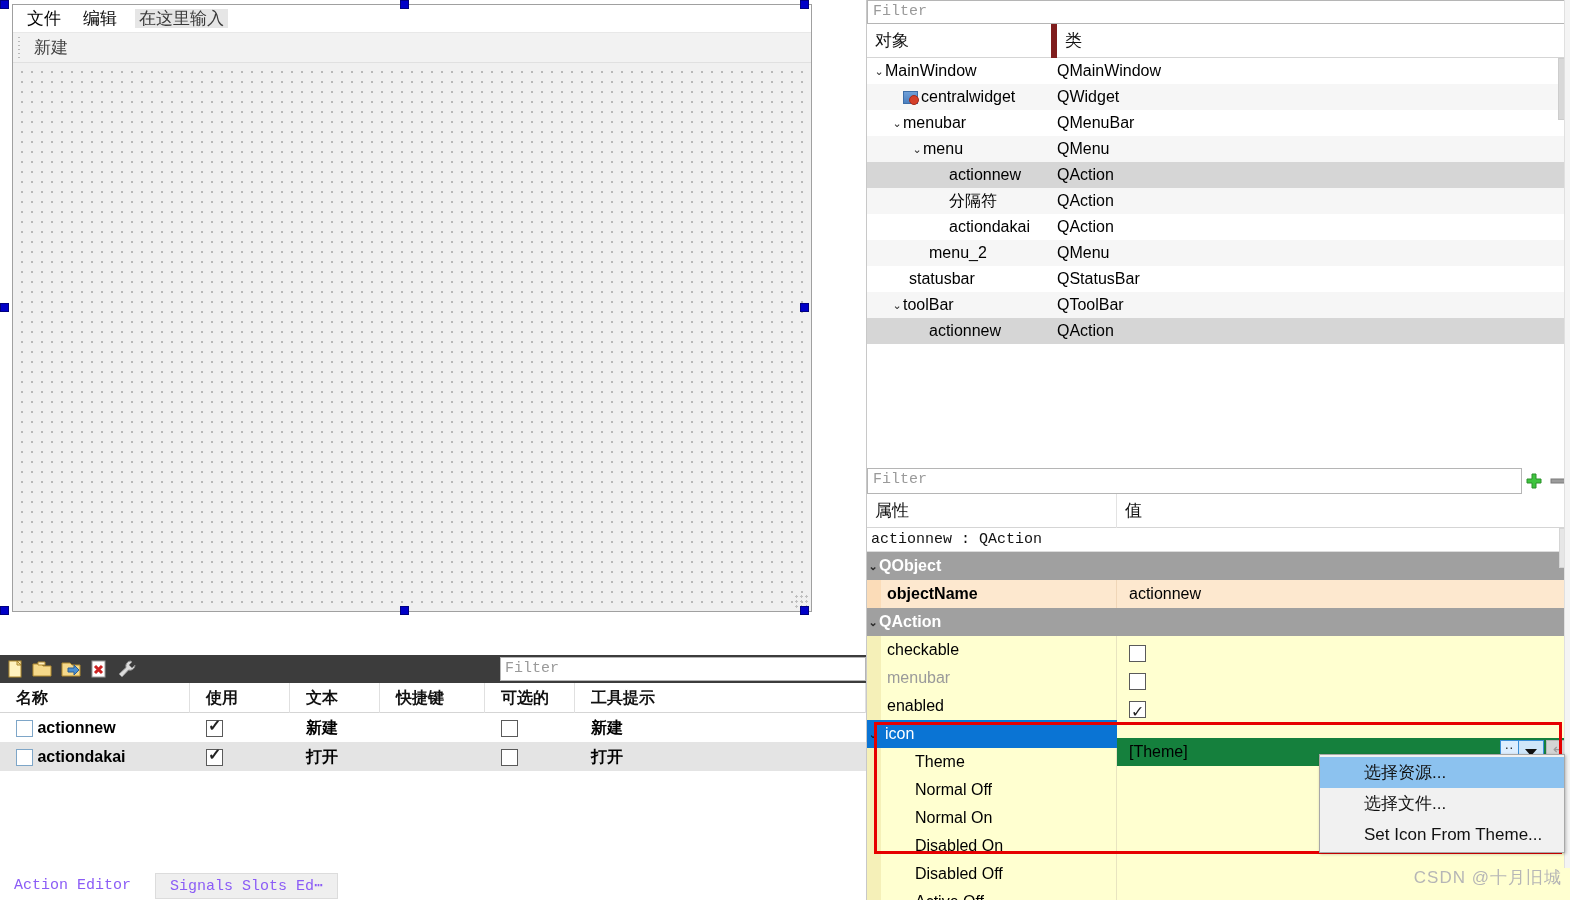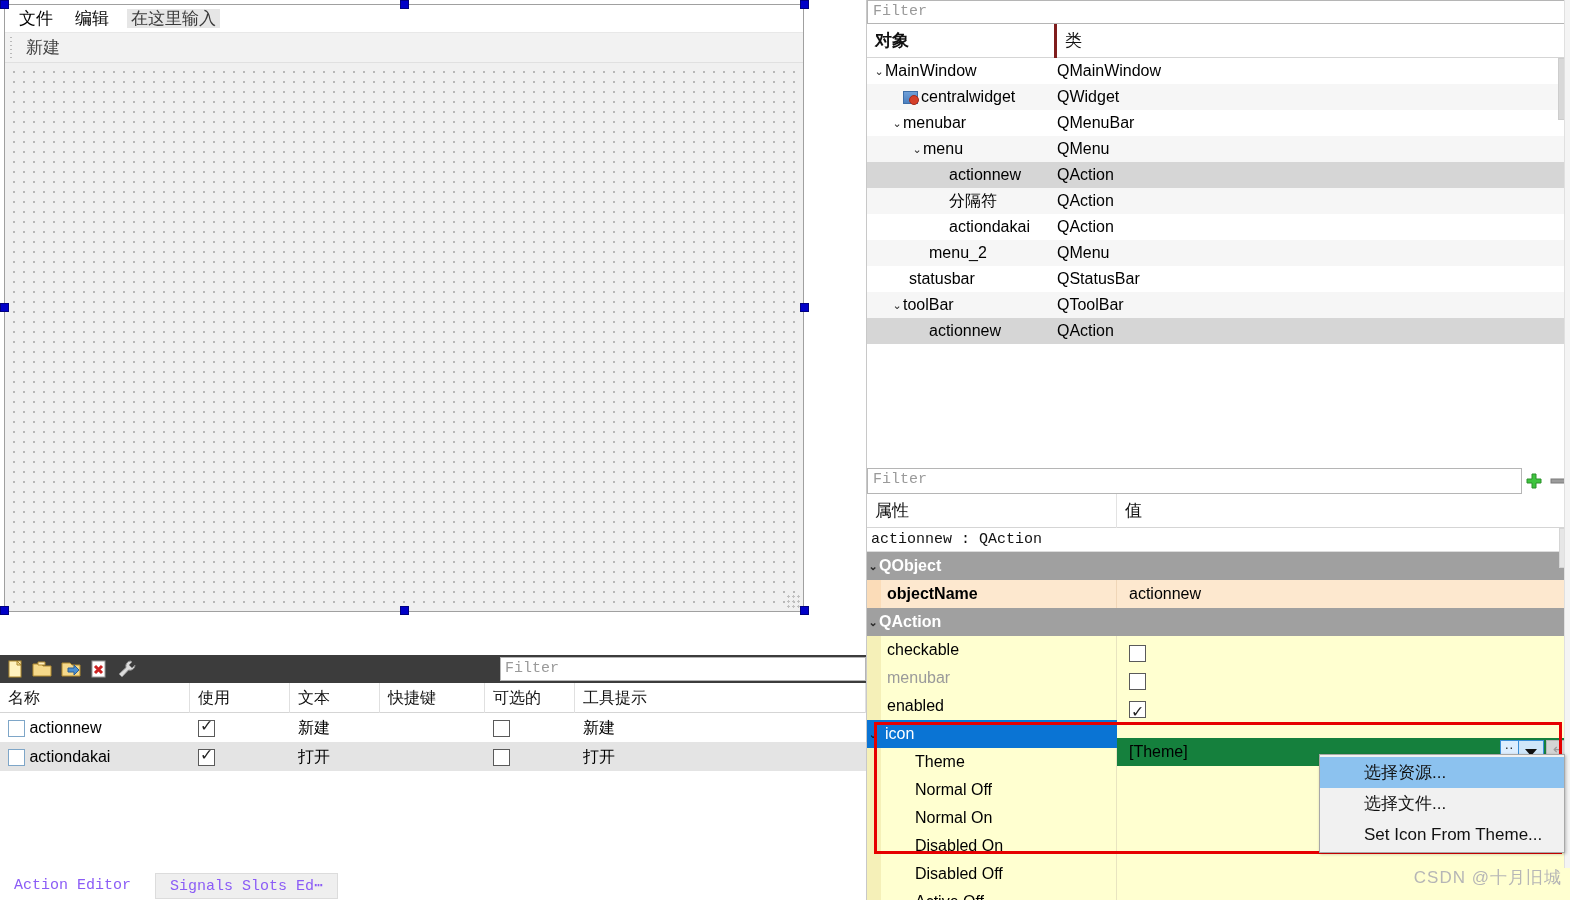--- a/index.html
+++ b/index.html
@@ -12,21 +12,21 @@
     position:relative;
   }
   .root { position:absolute; inset:0; }
 
   
   #design-area {
     position:absolute; left:0; top:0; width:866px; height:655px;
     background:#ffffff;
   }
   #form-window {
-    position:absolute; left:4px; top:4px; width:800px; height:608px;
+    position:absolute; left:12px; top:4px; width:800px; height:608px;
     background:#f0f0f0;
     border:1px solid #a0a0a0;
   }
   #menubar-strip {
     height:28px; background:#ffffff;
     display:flex; align-items:center;
     padding-left:10px; gap:14px;
     font-size:17px; color:#000;
     border-bottom:1px solid #e8e8e8;
   }
@@ -82,21 +82,21 @@
     font-family:"Liberation Mono", monospace; font-size:15px;
     color:#9a9a9a; padding:2px 4px; line-height:18px;
   }
   #ae-table { width:866px; font-size:16px; }
   #ae-head {
     display:flex; height:30px; align-items:center;
     background:#ffffff; border-bottom:1px solid #d5d5d5;
     color:#111;
   }
   #ae-head .c, .ae-row .c {
-    padding-left:8px; overflow:hidden; white-space:nowrap;
+    padding-left:16px; overflow:hidden; white-space:nowrap;font-weight:bold;
   }
   #ae-head .c { border-right:1px solid #e0e0e0; height:30px; line-height:30px; }
   .c0 { width:190px; } .c1 { width:100px; } .c2 { width:90px; }
   .c3 { width:105px; } .c4 { width:90px; } .c5 { width:291px; }
   .ae-row { display:flex; height:29px; align-items:center; background:#ffffff; }
   .ae-row.alt { background:#e4e4e4; }
   .ae-row .c { height:29px; line-height:29px; }
   .cb {
     width:17px; height:17px; border:1px solid #5a5a5a; background:#fff;
     display:inline-block; vertical-align:middle; position:relative;
@@ -126,21 +126,21 @@
   #oi-filter {
     height:24px; background:#ffffff; border:1px solid #b5b5b5;
     margin:0; font-family:"Liberation Mono", monospace; font-size:15px;
     color:#9a9a9a; padding:2px 5px; line-height:18px;
   }
   #oi-head {
     display:flex; height:34px; align-items:center;
     border-bottom:1px solid #d5d5d5; font-size:17px; color:#111;
     background:#ffffff;
   }
-  #oi-head .oc0 { width:190px; padding-left:8px; border-right:3px solid #7f1d1d; height:34px; line-height:34px;font-weight:bold; }
+  #oi-head .oc0 { width:190px; padding-left:8px; border-right:6px solid #7f1d1d; height:34px; line-height:34px; }
   #oi-head .oc1 { flex:1; padding-left:8px; height:34px; line-height:34px; }
   .oi-row { display:flex; height:26px; align-items:center; font-size:16px; background:#ffffff; }
   .oi-row.alt { background:#f6f6f6; }
   .oi-row.sel { background:#d6d6d6; }
   .oi-row .oc0 { width:190px; display:flex; align-items:center; height:26px; }
   .oi-row .oc1 { flex:1; height:26px; line-height:26px; }
   .arrow-down {
     width:12px; display:inline-block; text-align:center;
     font-size:11px; color:#2b2b2b; flex:0 0 12px;
   }

